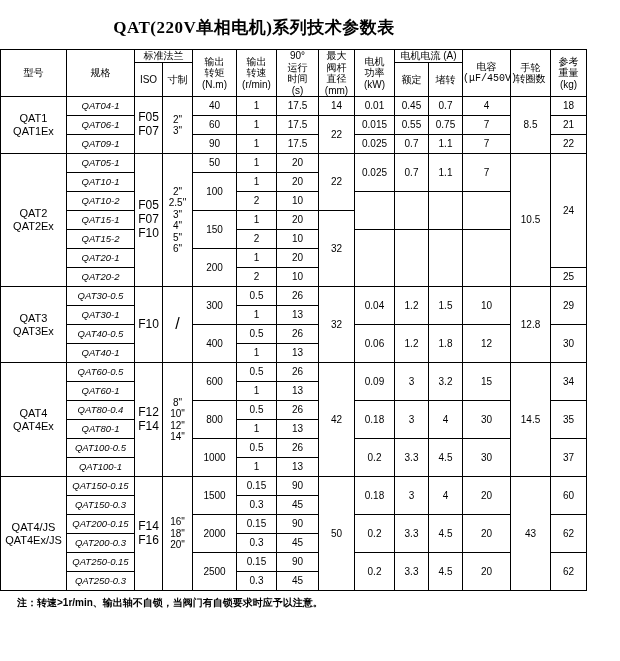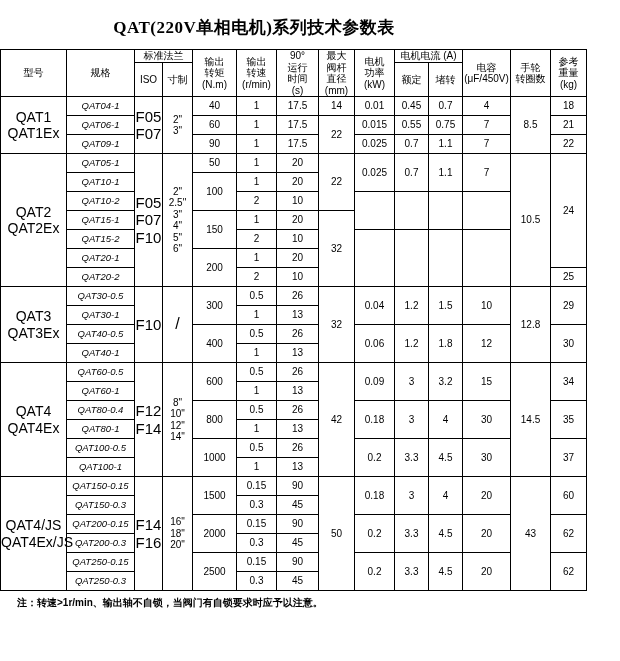--- a/index.html
+++ b/index.html
@@ -42,39 +42,39 @@
     border: 1px solid #000000;
     text-align: center;
     vertical-align: middle;
     padding: 0;
     line-height: 1.15;
     font-weight: normal;
   }
   table.spec th {
     font-size: 10px;
   }
-  .hdr-sm { font-size: 9px; }
+  .hdr-sm { font-size: 9px; font-family: Liberation Mono, monospace; }
   .model-cell {
-    font-size: 14px;
+    font-size: 11px;
     line-height: 1.5;
   }
   .spec-cell {
     font-size: 9.5px;
     text-align: left;
     padding-left: 4px;
     font-style: italic;
   }
   .inch-cell {
     font-size: 10px;
     line-height: 1.45;
     text-align: left;
     padding-left: 6px;
   }
   .iso-cell {
-    font-size: 15px;
+    font-size: 12px;
     line-height: 1.5;
   }
   .slash {
     font-size: 16px;
     font-weight: normal;
   }
   .note {
     font-size: 10px;
     padding-top: 5px;
     padding-left: 17px;

